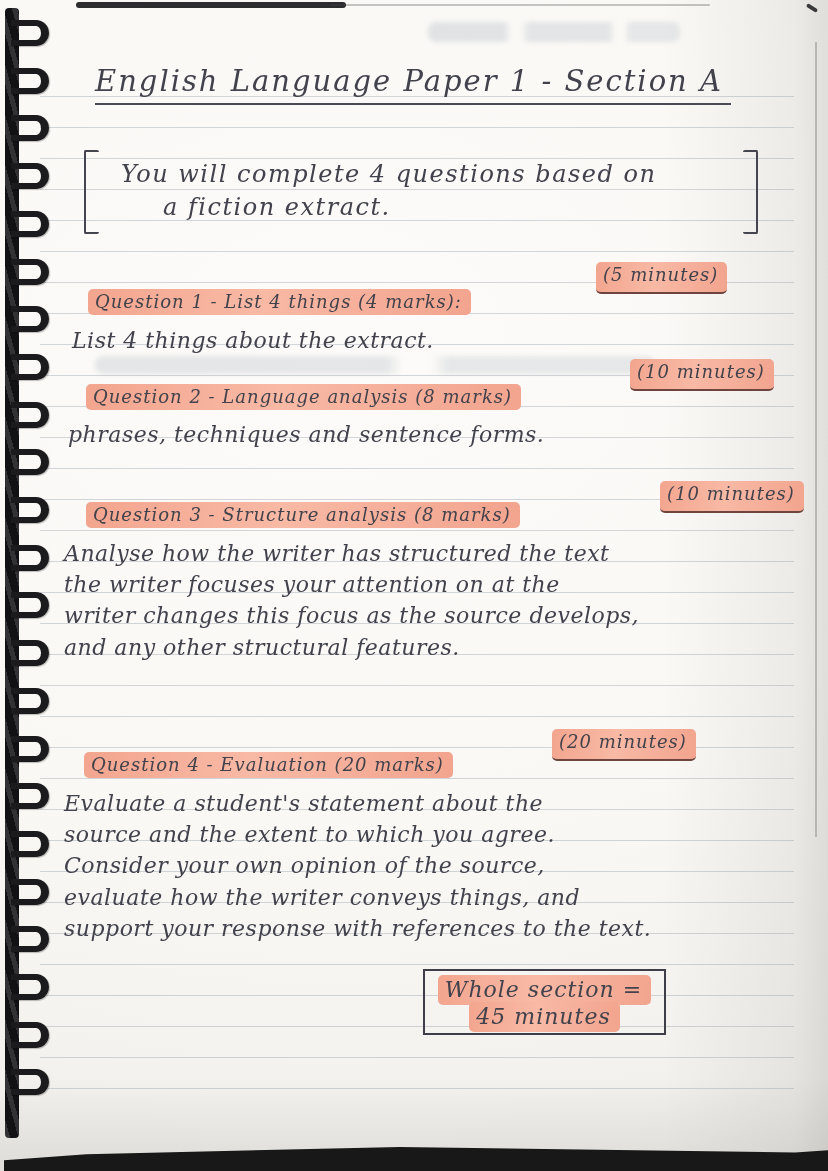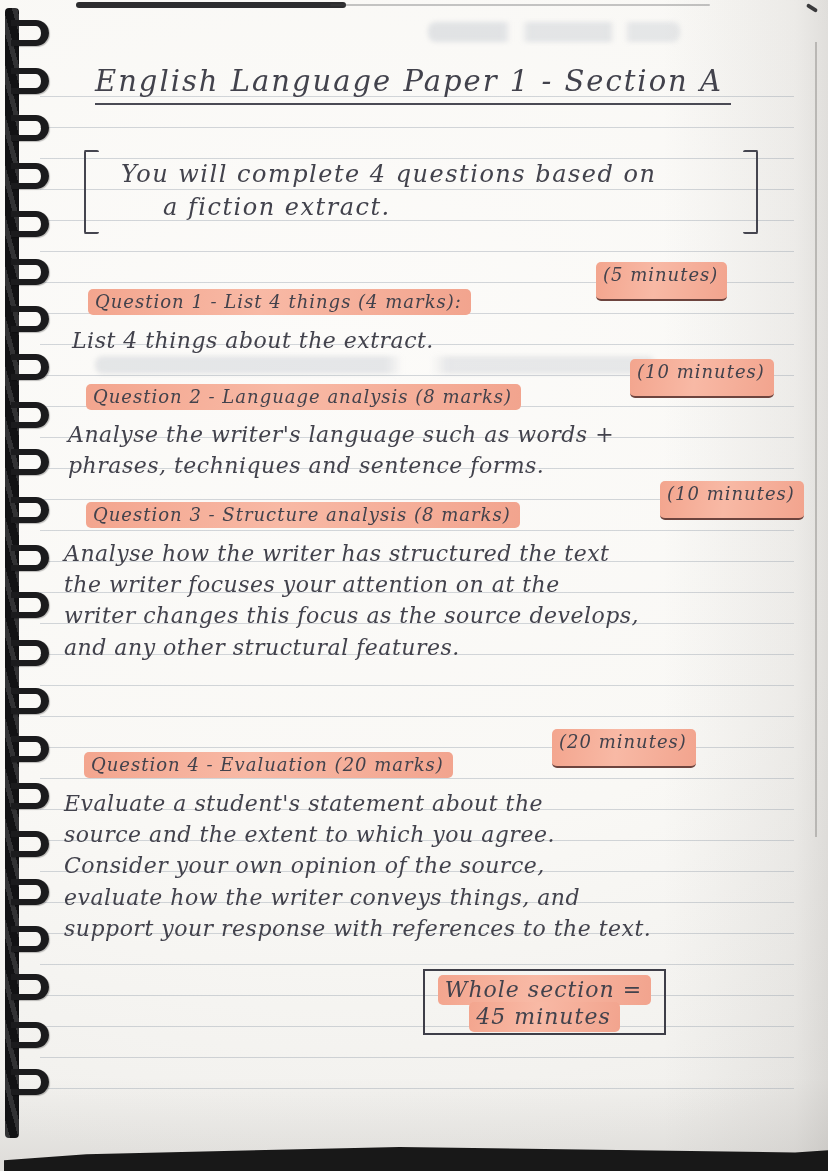--- a/index.html
+++ b/index.html
@@ -56,21 +56,21 @@
     position:absolute; left:95px; top:64px; font-size:29px; font-weight:normal;
     letter-spacing:2px; padding:0 8px 5px 0; border-bottom:2.5px solid #4a4a54;
   }
   .intro { position:absolute; left:84px; top:150px; width:674px; display:flex; align-items:stretch; }
   .bracket { width:15px; border:2.5px solid #45454f; }
   .bracket.left  { border-right:none; border-radius:2px; }
   .bracket.right { border-left:none;  border-radius:2px; }
   .intro-text { flex:1; padding:8px 0 10px 22px; font-size:24px; letter-spacing:1.5px; line-height:33px; }
   .intro-text .l2 { padding-left:42px; }
   .time { position:absolute; font-size:18px; letter-spacing:1px; }
-  .time .hl { display:inline-block; border-bottom:2.5px solid #6d443e; padding-bottom:14px; }
+  .time .hl { display:inline-block; border-bottom:2.5px solid #6d443e; padding-bottom:7px; }
   .qheading { position:absolute; font-size:18px; letter-spacing:1px; }
   .qbody { position:absolute; font-size:22px; letter-spacing:.5px; line-height:31.2px; }
   .summary-box {
     position:absolute; left:423px; top:969px; width:243px; height:66px;
     border:2px solid #3e3e48; padding:4px 12px; text-align:center;
     font-size:22px; letter-spacing:1px;
   }
   .summary-box .sline { margin-top:2px; }
 </style>
 </head>
@@ -135,21 +135,20 @@
     <div>List 4 things about the extract.</div>
   </div>
 
   <div class="time" style="left:630px; top:359px;">
     <span class="hl">(10 minutes)</span>
   </div>
   <div class="qheading" style="left:86px; top:386px;">
     <span class="hl">Question 2 - Language analysis (8 marks)</span>
   </div>
   <div class="qbody" style="left:68px; top:419px;">
-    <div>Analyse the writer's language such as words +</div>
     <div>phrases, techniques and sentence forms.</div>
   </div>
 
   <div class="time" style="left:660px; top:481px;">
     <span class="hl">(10 minutes)</span>
   </div>
   <div class="qheading" style="left:86px; top:504px;">
     <span class="hl">Question 3 - Structure analysis (8 marks)</span>
   </div>
   <div class="qbody" style="left:64px; top:538px;">

